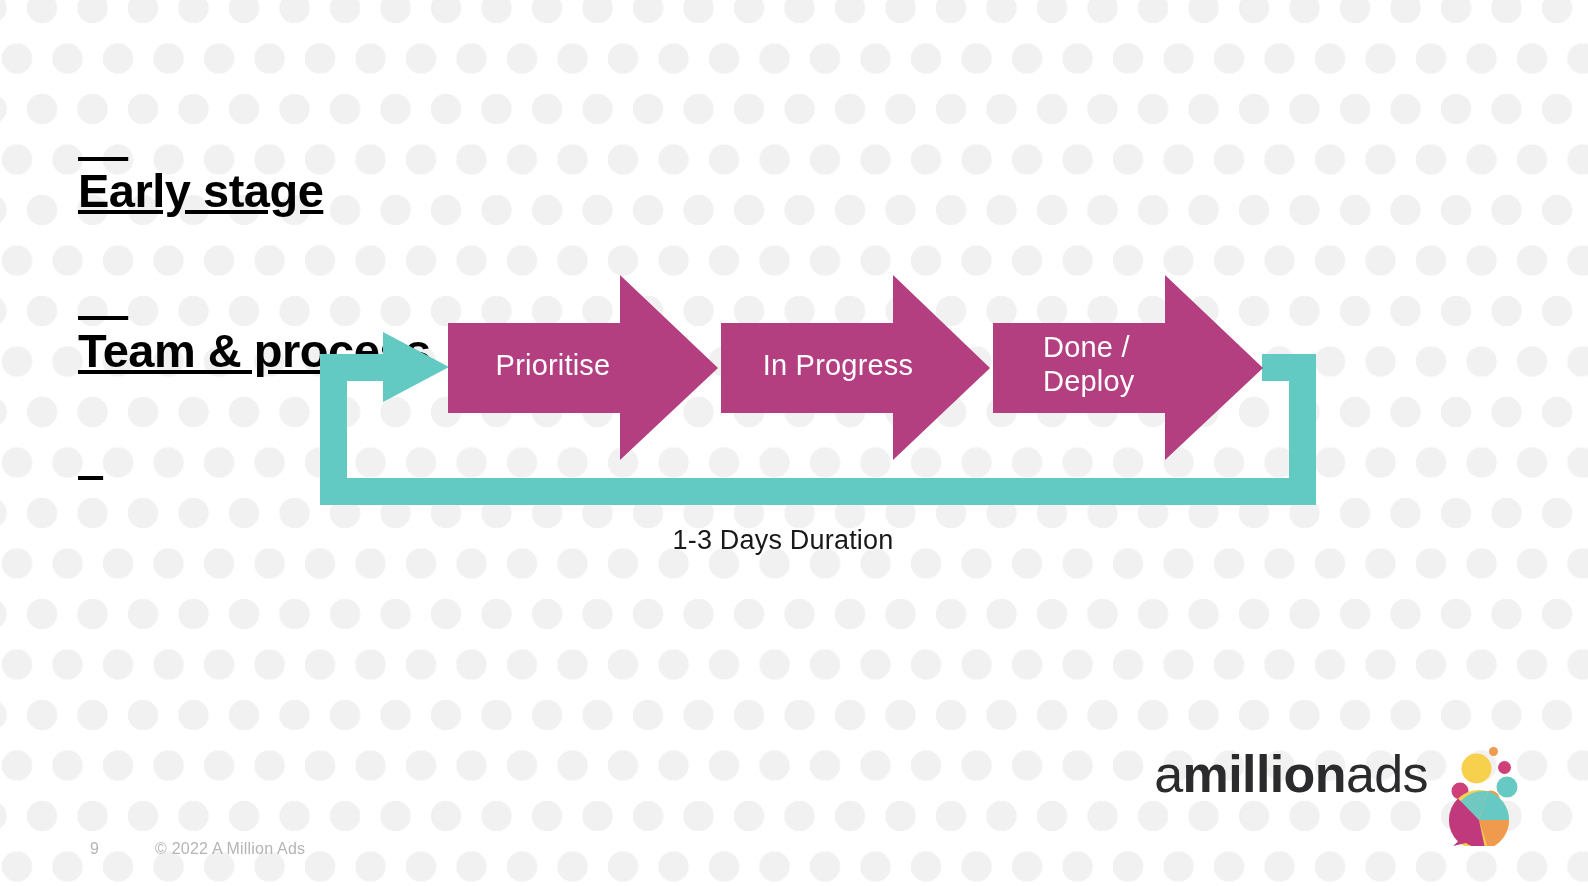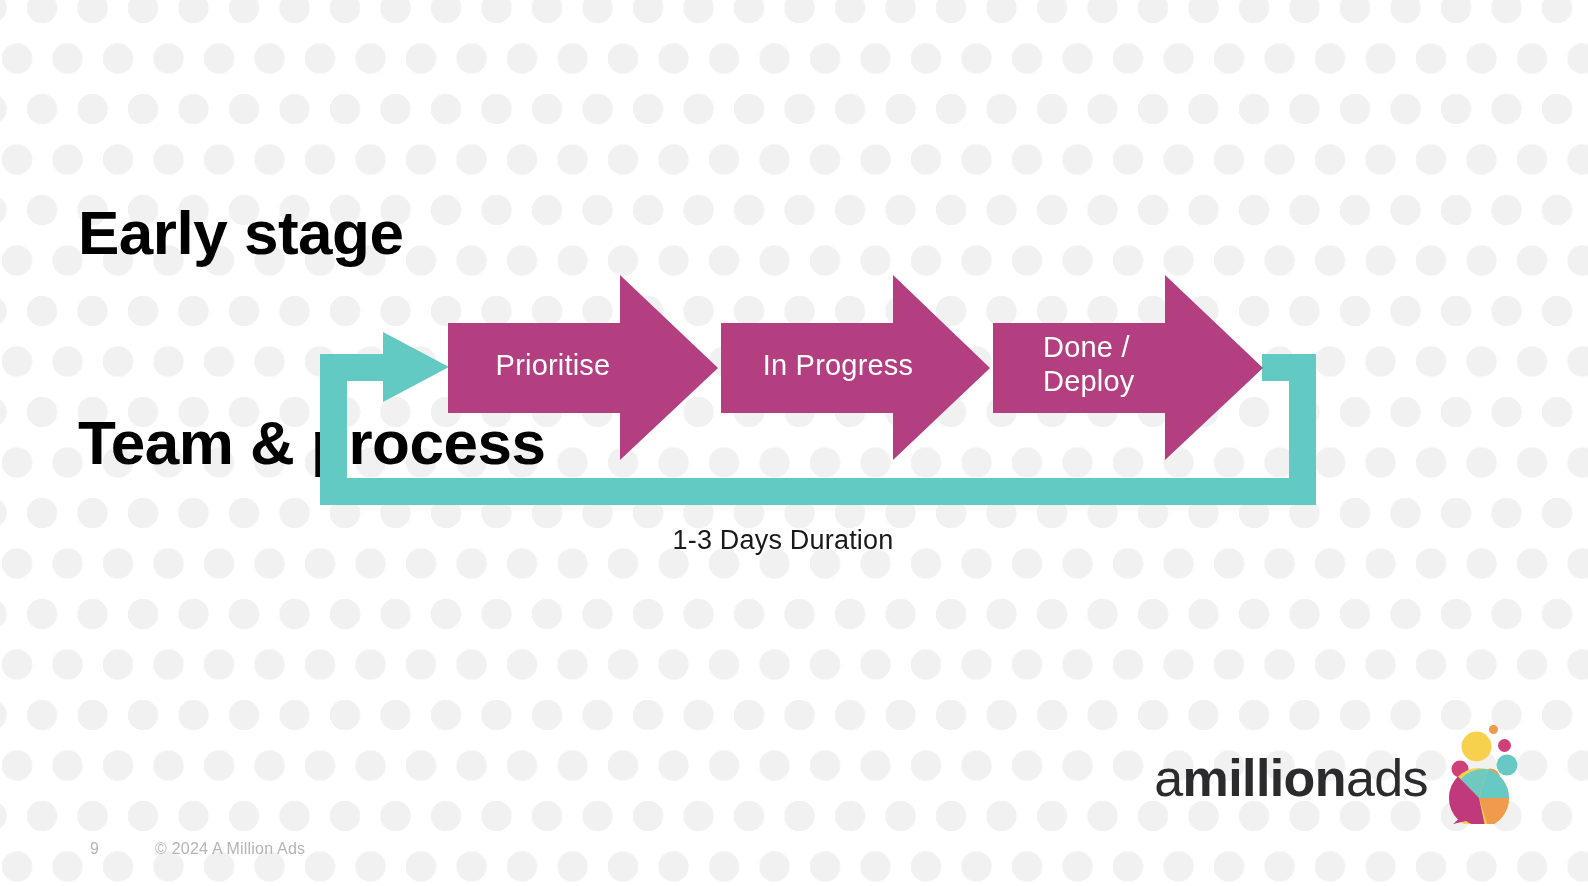--- a/index.html
+++ b/index.html
@@ -34,24 +34,25 @@
     pointer-events: none;
   }
 
   
   #title-block {
     position: absolute;
     left: 78px;
     top: 58px;
     color: #000000;
     font-weight: 700;
-    font-size: 62px;
+    font-size: 47px;
     line-height: 1.13;
     letter-spacing: -0.5px;
     white-space: pre;
+    text-decoration: underline;
   }
   #title-block .tline { display: block; }
 
   
   #flow-diagram {
     position: absolute;
     left: 0;
     top: 0;
     width: 1275px;
     height: 886px;
@@ -98,23 +99,23 @@
     gap: 56px;
     color: #b5b5b8;
     font-size: 16px;
     letter-spacing: 0.2px;
   }
 
   
   #logo {
     position: absolute;
     right: 62px;
-    bottom: 64px;
+    bottom: 44px;
     display: flex;
-    align-items: center;
+    align-items: flex-start;
     height: 100px;
   }
   #logo-wordmark {
     font-size: 52px;
     color: #2b2b2d;
     letter-spacing: -0.6px;
     line-height: 1;
     font-weight: 400;
     position: relative;
     top: 6px;
@@ -158,21 +159,21 @@
     <div class="stage-label" id="stage-label-2">Done /
 Deploy</div>
 
     <div id="duration-caption">
       <span id="duration-caption-inner">1-3 Days Duration</span>
     </div>
   </div>
 
   <div id="footer">
     <span>9</span>
-    <span>© 2024 A Million Ads</span>
+    <span>© 2022 A Million Ads</span>
   </div>
 
   <div id="logo">
     <div id="logo-wordmark"><span>a</span><b>million</b><span>ads</span></div>
 
     <svg id="logo-mark" width="104" height="104" viewBox="0 0 104 104" xmlns="http://www.w3.org/2000/svg">
 
       <circle cx="71.5" cy="9.5" r="4.5" fill="#ef9a4c"></circle>
       <circle cx="82.5" cy="25.5" r="6.5" fill="#cf3f79"></circle>
       <circle cx="54.5" cy="26.5" r="15" fill="#f7d14e"></circle>

